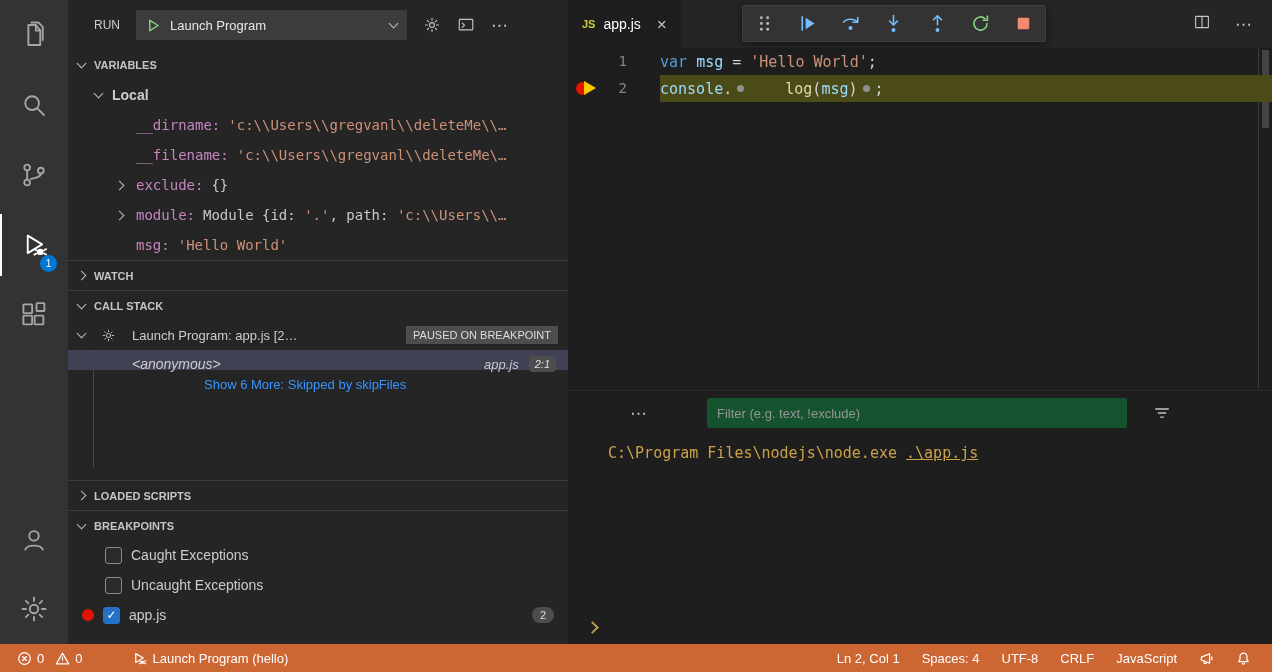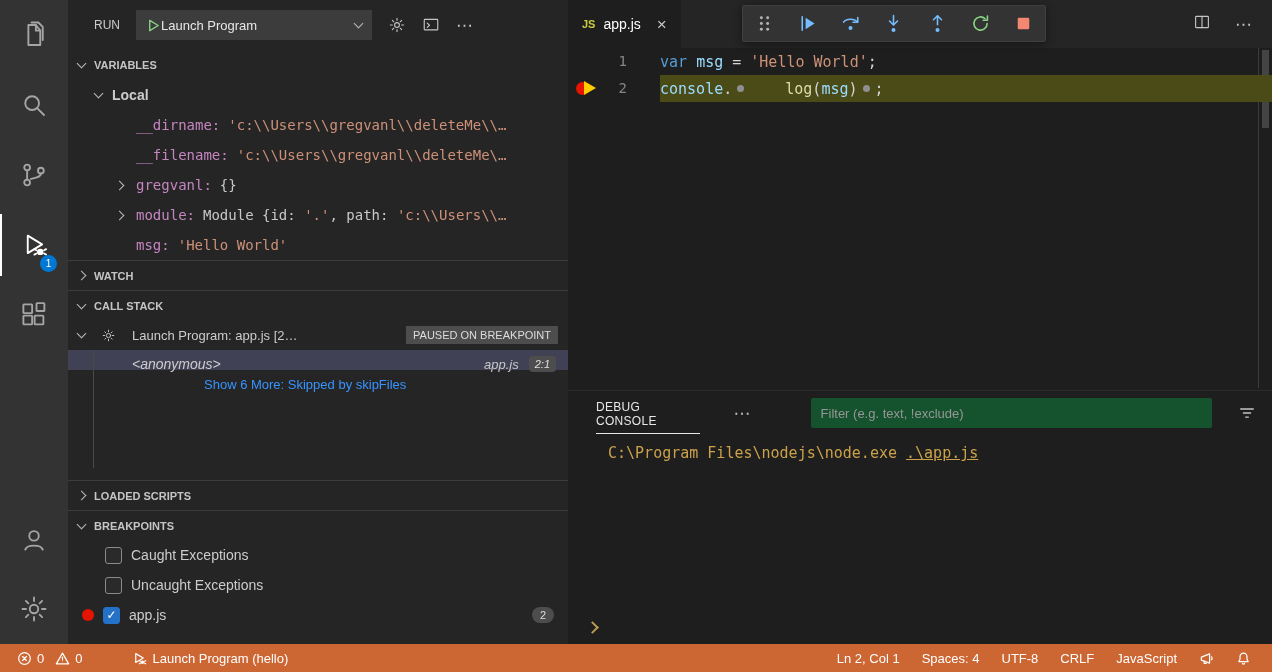--- a/index.html
+++ b/index.html
@@ -13,21 +13,21 @@
   .ab-item svg { width:30px; height:30px; }
   .ab-item.active { color:#FFFFFF; }
   .ab-item.active::before { content:""; position:absolute; left:0; top:4px; bottom:4px; width:2px; background:#FFFFFF; }
   .ab-badge { position:absolute; right:11px; bottom:8px; min-width:17px; height:17px; border-radius:50%; background:#0078D4; color:#FFFFFF; font-size:10px; display:flex; align-items:center; justify-content:center; }
   .ab-spacer { flex:1; }
 
   
   .sidebar { position:absolute; left:68px; top:0; width:500px; bottom:28px; background:#252526; overflow:hidden; }
   .sb-toolbar { height:50px; display:flex; align-items:center; padding:0 14px 0 26px; gap:16px; }
   .run-title { font-size:12px; color:#CCCCCC; }
-  .launch-select { height:30px; width:236px; background:#3C3C3C; display:flex; align-items:center; padding:0 10px; cursor:pointer; flex:none; }
+  .launch-select { height:30px; width:271px; background:#3C3C3C; display:flex; align-items:center; gap:9px; padding:0 10px; cursor:pointer; flex:none; }
   .launch-select svg { width:15px; height:15px; color:#89D185; flex:none; }
   .launch-label { font-size:13px; color:#E7E7E7; flex:1; white-space:nowrap; overflow:hidden; }
   .chev { width:7px; height:7px; border-right:1.4px solid #BBBBBB; border-bottom:1.4px solid #BBBBBB; display:inline-block; flex:none; }
   .chev.down { transform:rotate(45deg); margin-top:-3px; }
   .chev.right { transform:rotate(-45deg); }
   .sb-tool { color:#C5C5C5; display:flex; align-items:center; cursor:pointer; }
   .sb-tool svg { width:18px; height:18px; }
   .more-glyph { font-size:17px; color:#C5C5C5; line-height:1; cursor:pointer; }
 
   .sec-header { height:30px; display:flex; align-items:center; gap:9px; padding-left:10px; font-size:11px; font-weight:700; color:#C5C5C5; cursor:pointer; }
@@ -207,21 +207,21 @@
       <span class="vname">__dirname:</span>
       <span class="vval">'c:\\Users\\gregvanl\\deleteMe\\…</span>
     </div>
     <div class="var-row">
       <span class="vspace"></span>
       <span class="vname">__filename:</span>
       <span class="vval">'c:\\Users\\gregvanl\\deleteMe\…</span>
     </div>
     <div class="var-row">
       <span class="vchev"><span class="chev right"></span></span>
-      <span class="vname">gregvanl:</span>
+      <span class="vname">exclude:</span>
       <span class="vval plain">{}</span>
     </div>
     <div class="var-row">
       <span class="vchev"><span class="chev right"></span></span>
       <span class="vname">module:</span>
       <span class="vval plain">Module {id: </span>
       <span class="vval follow">'.'</span>
       <span class="vval plain follow">, path: </span>
       <span class="vval follow">'c:\\Users\\…</span>
     </div>
@@ -373,21 +373,20 @@
           <span class="ln">2</span>
         </div>
         <div class="code"><span class="tok-var">console</span><span class="tok-op">.</span><span class="inline-dot"></span><span class="tok-fn">log</span><span class="tok-op">(</span><span class="tok-var">msg</span><span class="tok-op">)</span><span class="inline-dot"></span><span class="tok-op">;</span></div>
       </div>
       <div class="overview-line"></div>
       <div class="scroll-thumb"></div>
     </div>
 
     <div class="panel">
       <div class="panel-header">
-        <span class="panel-tab">DEBUG CONSOLE</span>
         <span class="more-glyph panel-more">⋯</span>
         <input class="filter-input" placeholder="Filter (e.g. text, !exclude)" style="">
         <span class="filter-icon">
           <svg viewBox="0 0 20 20">
               <path d="M3 5.5h14M6 10h8M8.5 14.5h3"></path>
             </svg>
         </span>
       </div>
       <div class="console-output"><span>C:\Program Files\nodejs\node.exe </span><span class="console-link">.\app.js</span></div>
       <span class="console-prompt"></span>

